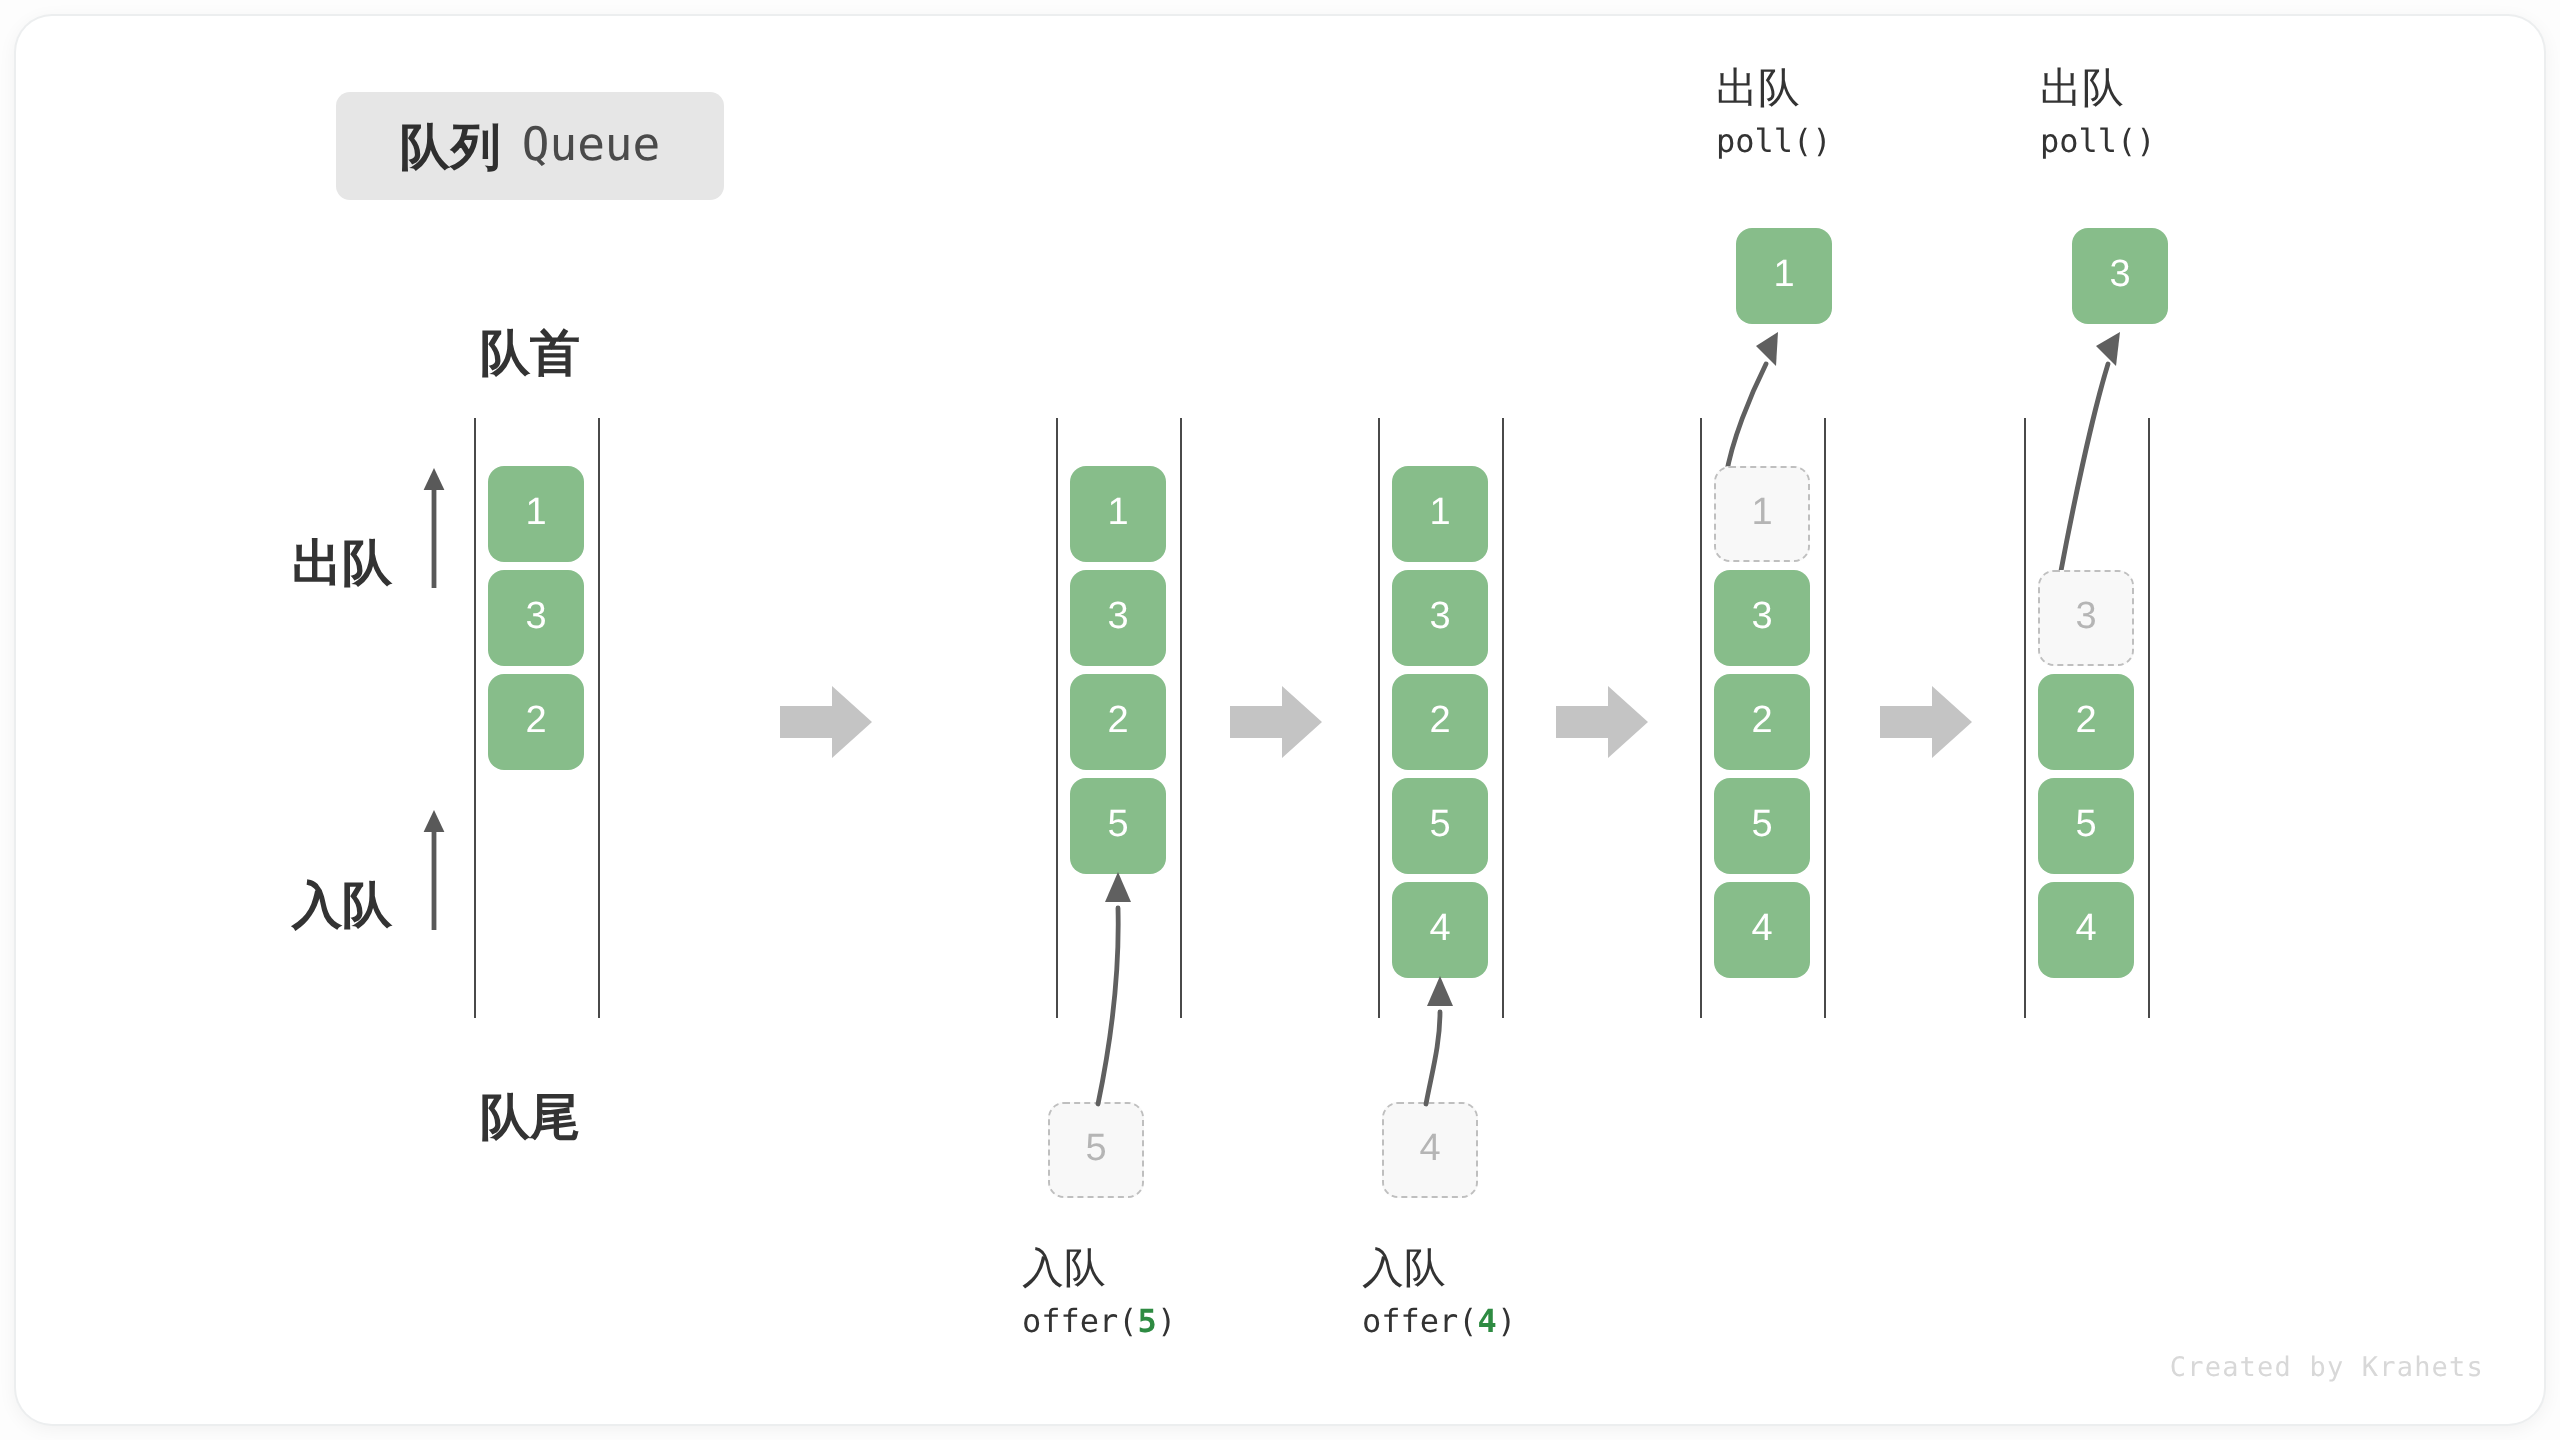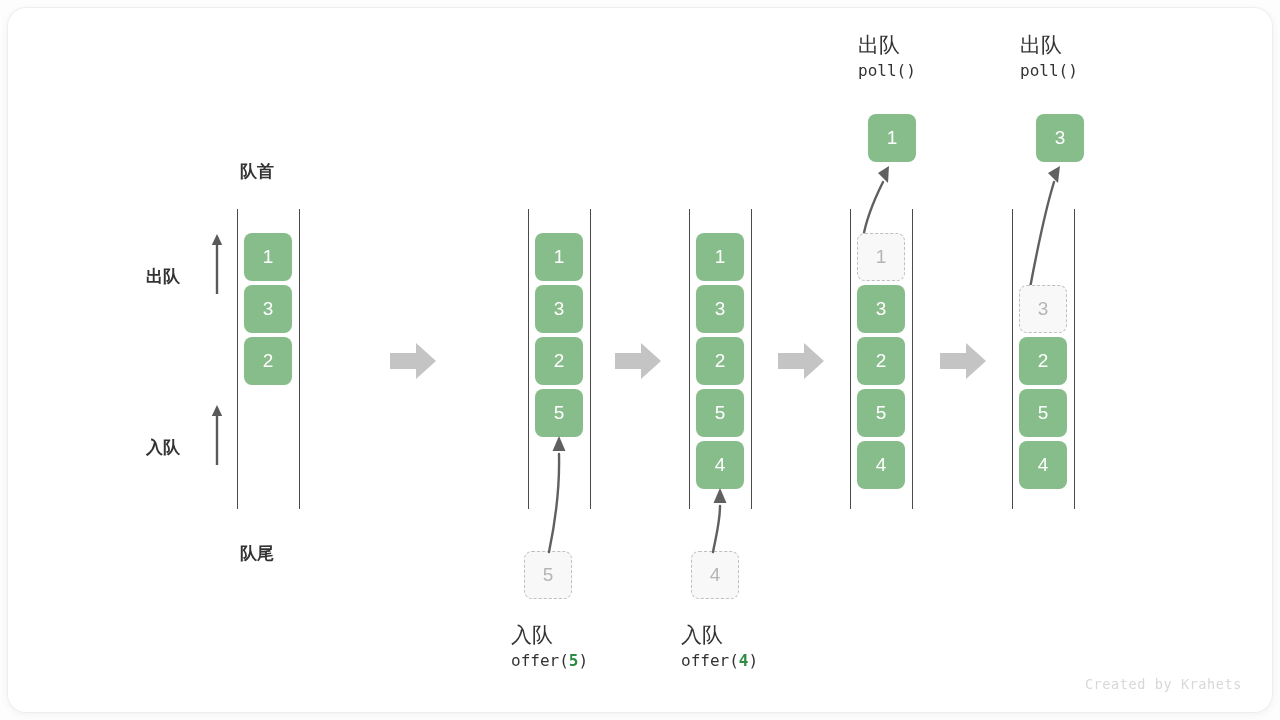--- a/index.html
+++ b/index.html
@@ -52,21 +52,21 @@
   }
   .title-en {
     font-family: "DejaVu Sans Mono", "Liberation Mono", monospace;
     font-size: 23px;
     color: #4a4a4a;
   }
 
   
   .lbl-bold {
     position: absolute;
-    font-size: 17px;
+    font-size: 25px;
     font-weight: bold;
     color: #333333;
     white-space: nowrap;
   }
   .op-label {
     position: absolute;
     white-space: nowrap;
     line-height: 1.42;
   }
   .op-cn {
@@ -147,20 +147,24 @@
     color: #d8d8d8;
     letter-spacing: 0.6px;
   }
 </style>
 </head>
 <body>
 
 <div id="canvas">
   <div class="card"></div>
 
+  <div class="title-badge">
+    <span class="title-cn">队列</span>
+    <span class="title-en">Queue</span>
+  </div>
 
   <div class="lbl-bold" style="left:240px; top:160px;">队首</div>
   <div class="lbl-bold" style="left:240px; top:542px;">队尾</div>
 
   <div class="lbl-bold" style="left:146px; top:265px;">出队</div>
   <svg class="dir-arrow" style="left:209px; top:232px;" width="16" height="62" viewBox="0 0 16 62">
     <line x1="8" y1="62" x2="8" y2="10" stroke="#595959" stroke-width="2.4"></line>
     <path d="M8 2 L13.2 13 L2.8 13 Z" fill="#595959"></path>
   </svg>
 

